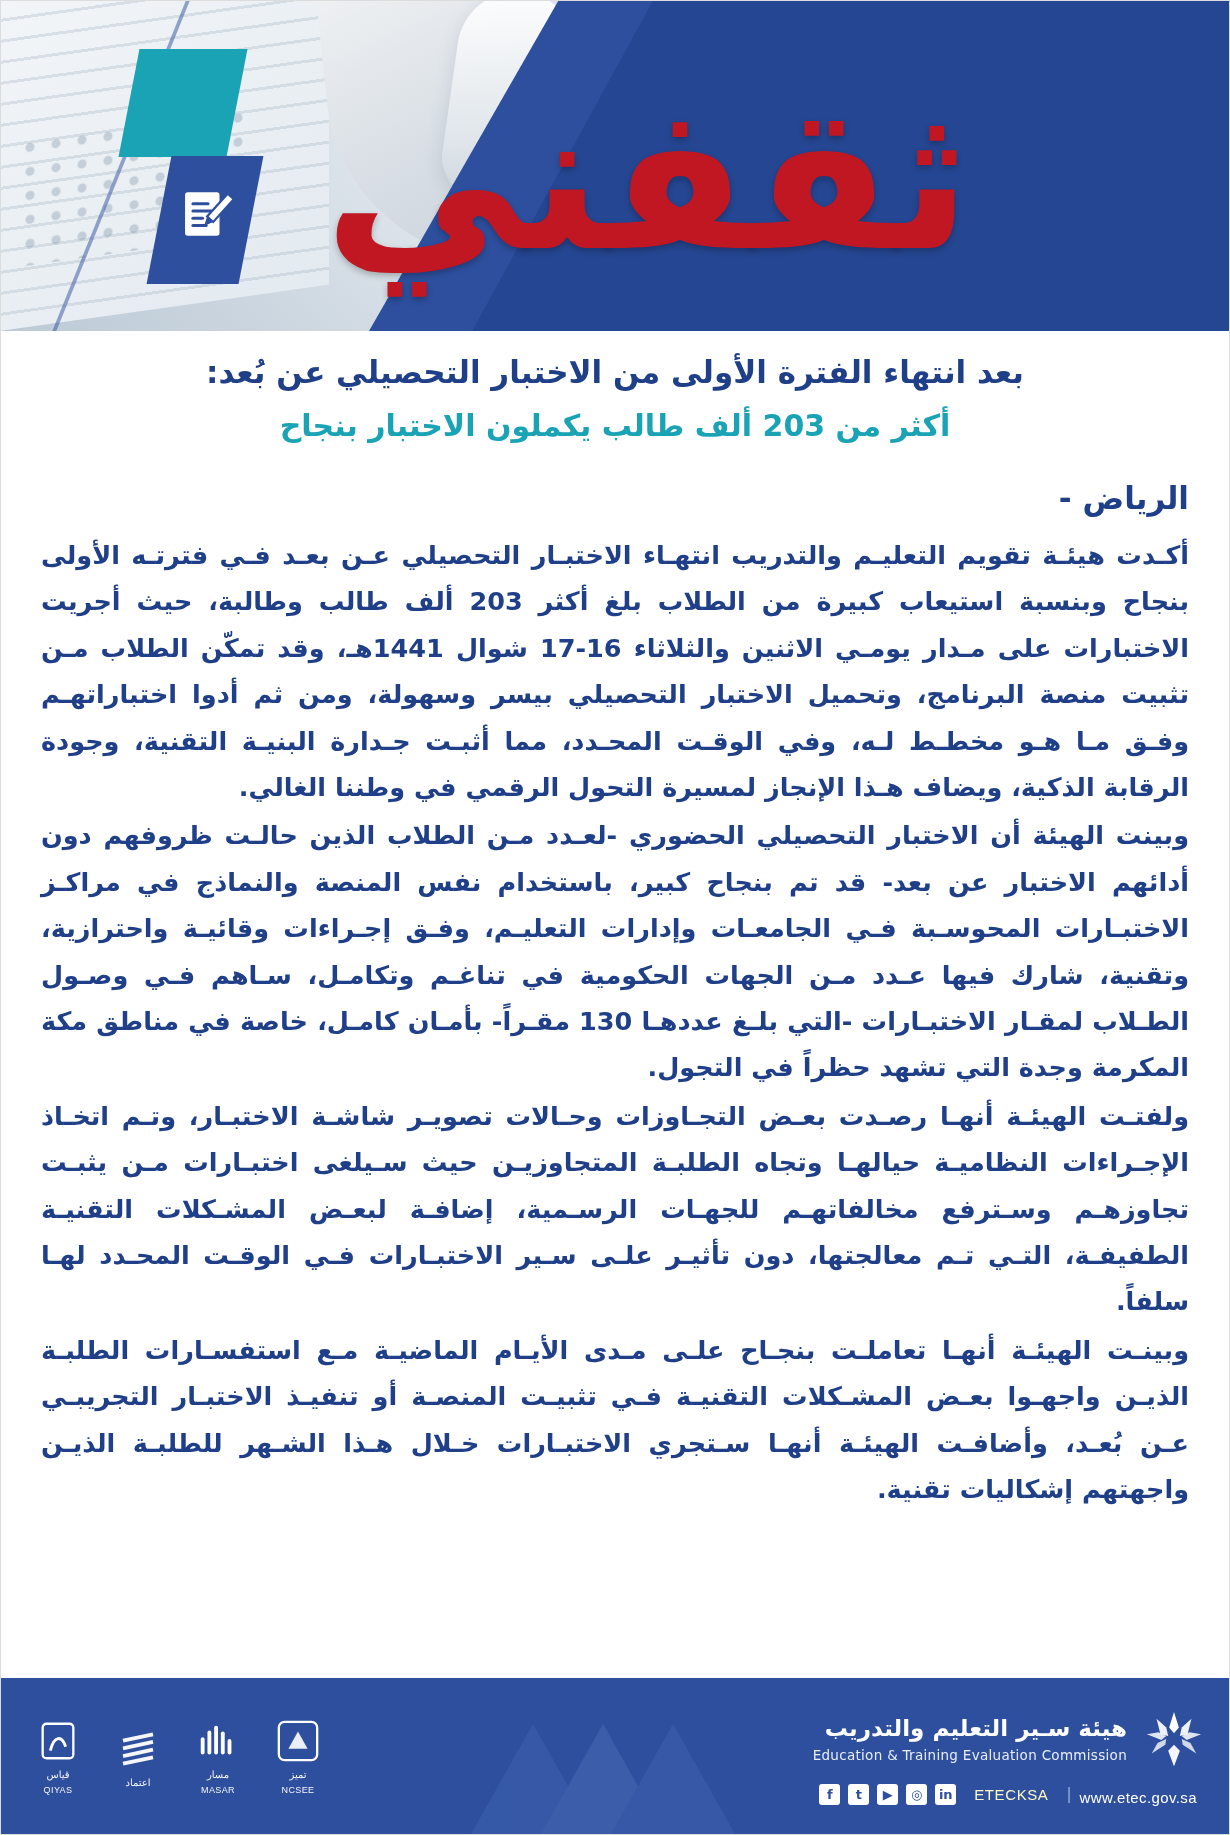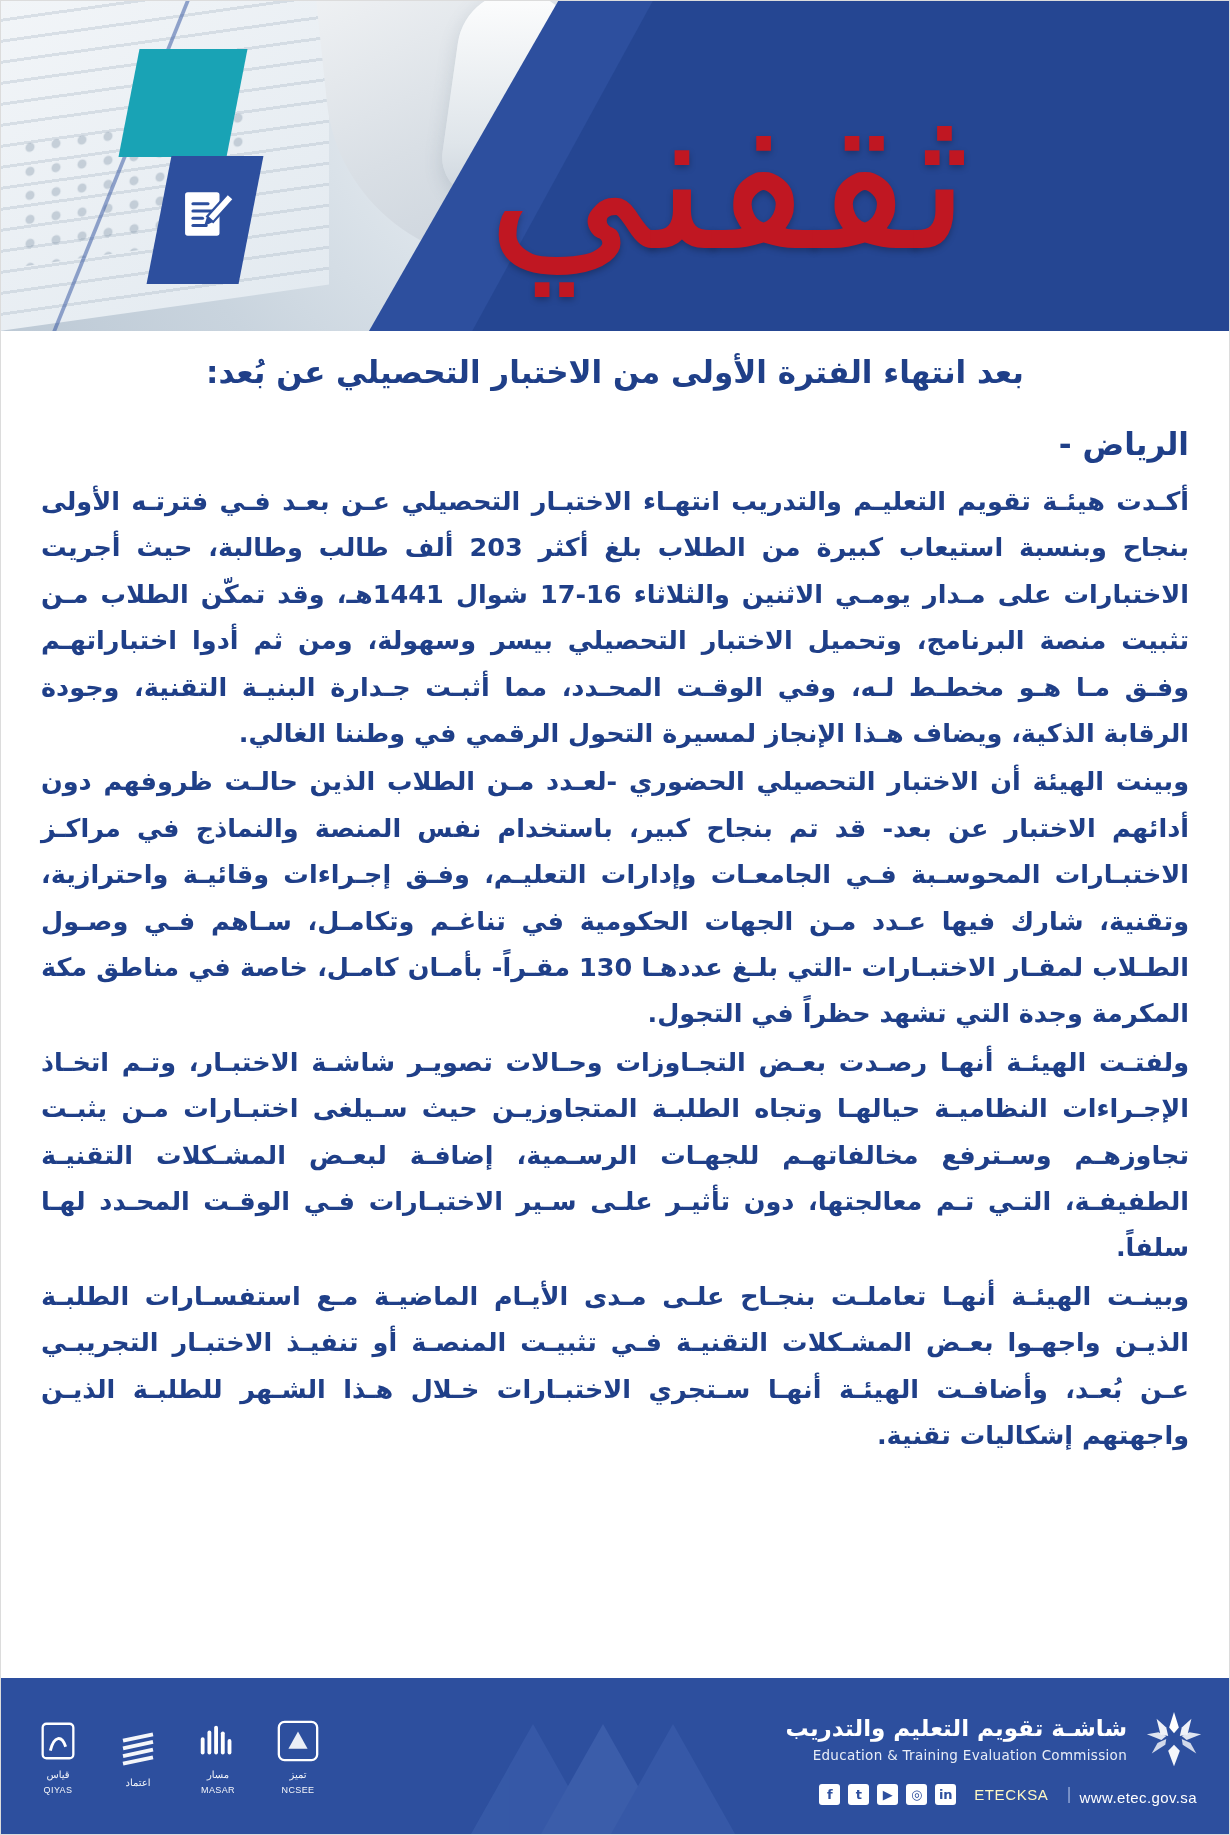--- a/index.html
+++ b/index.html
@@ -132,21 +132,21 @@
     letter-spacing: 0;
     direction: rtl;
     text-shadow: 0 2px 4px rgba(0,0,0,.12);
   }
   .wordmark {
     position: absolute;
     right: 258px; top: 78px;
     color: #c01722;
     font-size: 200px;
     line-height: 200px;
-    font-weight: normal;
+    font-weight: bold;
     font-family: "DejaVu Sans", sans-serif;
     direction: rtl;
     text-shadow: 0 3px 6px rgba(0,0,0,.25);
   }
 
   
   .titleblock {
     background: #ffffff;
     padding: 18px 34px 6px 34px;
     direction: rtl;
@@ -301,20 +301,21 @@
           <polygon points="40,40 49,40 44.5,50" fill="#2d4f9e"></polygon>
         </g>
       </svg>
     </div>
 
     <div class="wordmark">ثقفني</div>
   </div>
 
   <div class="titleblock">
     <div class="title-main">بعد انتهاء الفترة الأولى من الاختبار التحصيلي عن بُعد:</div>
+    <div class="title-sub">أكثر من 203 ألف طالب يكملون الاختبار بنجاح</div>
   </div>
 
   <div class="body">
     <div class="dateline">الرياض -</div>
     <p>أكـدت هيئـة تقويم التعليـم والتدريب انتهـاء الاختبـار التحصيلي عـن بعـد فـي فترتـه الأولى بنجاح وبنسبة استيعاب كبيرة من الطلاب بلغ أكثر 203 ألف طالب وطالبة، حيث أجريت الاختبارات على مـدار يومـي الاثنين والثلاثاء 16-17 شوال 1441هـ، وقد تمكّن الطلاب مـن تثبيت منصة البرنامج، وتحميل الاختبار التحصيلي بيسر وسهولة، ومن ثم أدوا اختباراتهـم وفـق مـا هـو مخطـط لـه، وفي الوقـت المحـدد، مما أثبـت جـدارة البنيـة التقنية، وجودة الرقابة الذكية، ويضاف هـذا الإنجاز لمسيرة التحول الرقمي في وطننا الغالي.</p>
     <p>وبينت الهيئة أن الاختبار التحصيلي الحضوري -لعـدد مـن الطلاب الذين حالـت ظروفهم دون أدائهم الاختبار عن بعد- قد تم بنجاح كبير، باستخدام نفس المنصة والنماذج في مراكـز الاختبـارات المحوسـبة فـي الجامعـات وإدارات التعليـم، وفـق إجـراءات وقائيـة واحترازية، وتقنية، شارك فيها عـدد مـن الجهات الحكومية في تناغـم وتكامـل، سـاهم فـي وصـول الطـلاب لمقـار الاختبـارات -التي بلـغ عددهـا 130 مقـراً- بأمـان كامـل، خاصة في مناطق مكة المكرمة وجدة التي تشهد حظراً في التجول.</p>
     <p>ولفتـت الهيئـة أنهـا رصـدت بعـض التجـاوزات وحـالات تصويـر شاشـة الاختبـار، وتـم اتخـاذ الإجـراءات النظاميـة حيالهـا وتجاه الطلبـة المتجاوزيـن حيث سـيلغى اختبـارات مـن يثبـت تجاوزهـم وسـترفع مخالفاتهـم للجهـات الرسـمية، إضافـة لبعـض المشـكلات التقنيـة الطفيفـة، التـي تـم معالجتها، دون تأثيـر علـى سـير الاختبـارات فـي الوقـت المحـدد لهـا سلفاً.</p>
     <p>وبينـت الهيئـة أنهـا تعاملـت بنجـاح علـى مـدى الأيـام الماضيـة مـع استفسـارات الطلبـة الذيـن واجهـوا بعـض المشـكلات التقنيـة فـي تثبيـت المنصـة أو تنفيـذ الاختبـار التجريبـي عـن بُعـد، وأضافـت الهيئـة أنهـا سـتجري الاختبـارات خـلال هـذا الشـهر للطلبـة الذيـن واجهتهم إشكاليات تقنية.</p>
   </div>
 
@@ -334,21 +335,21 @@
             <path d="M60 27 L45 33 L40 29 L48 25 Z" opacity=".85"></path>
             <path d="M55 47 L41 38 L40 32 L49 36 Z" opacity=".78"></path>
             <path d="M14 11 L18 27 L26 29 L24 20 Z" opacity=".92"></path>
             <path d="M4 27 L19 33 L24 29 L16 25 Z" opacity=".85"></path>
             <path d="M9 47 L23 38 L24 32 L15 36 Z" opacity=".78"></path>
             <path d="M32 60 L26 44 L32 38 L38 44 Z" opacity=".95"></path>
           </g>
         </svg>
       </div>
       <div class="etec-text">
-        <div class="etec-ar">شاشـة تقويم التعليم والتدريب</div>
+        <div class="etec-ar">هيئة سـير التعليم والتدريب</div>
         <div class="etec-en">Education &amp; Training Evaluation Commission</div>
       </div>
     </div>
 
     <div class="social">
       <div class="sicon">f</div>
       <div class="sicon">t</div>
       <div class="sicon">▶</div>
       <div class="sicon">◎</div>
       <div class="sicon">in</div>

